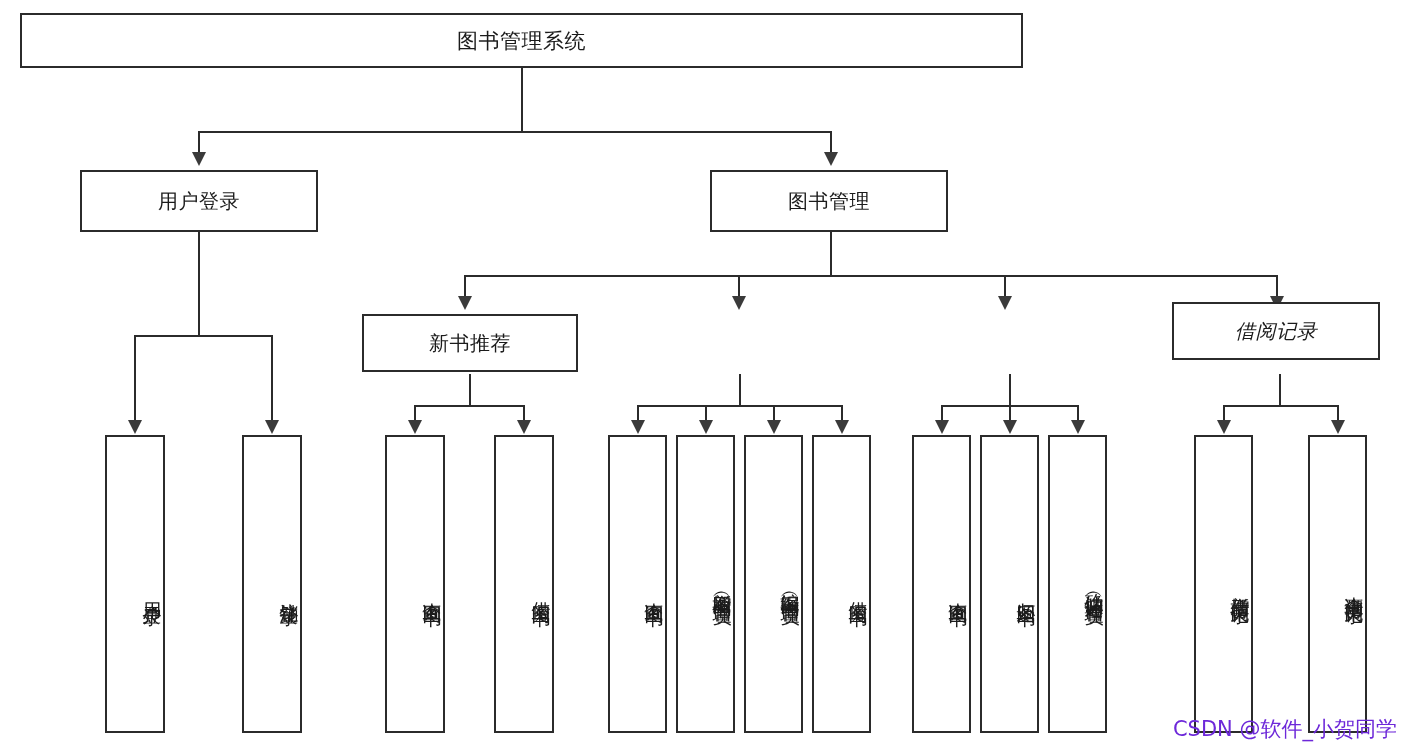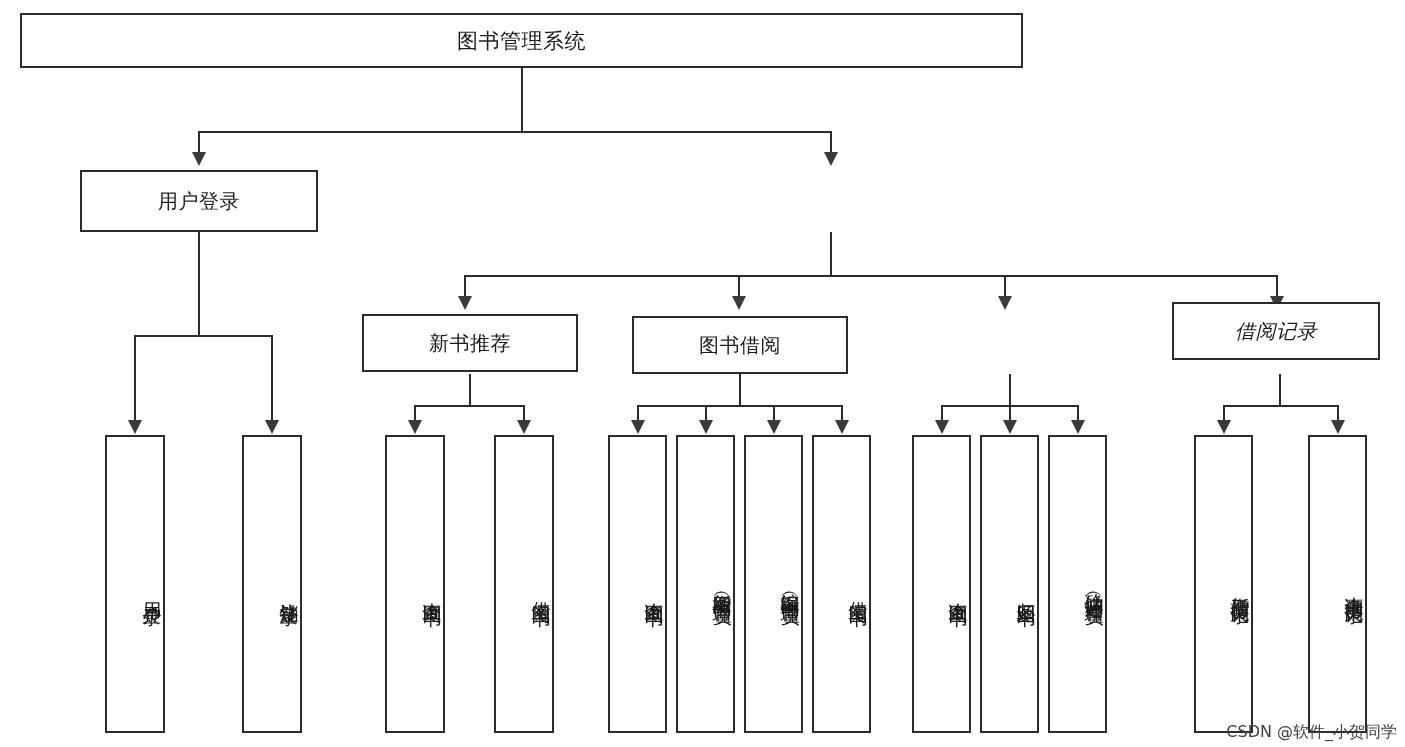--- a/index.html
+++ b/index.html
@@ -48,22 +48,22 @@
     width:0;height:0;
     border-left:7px solid transparent;
     border-right:7px solid transparent;
     border-top:14px solid #3a3a3a;
   }
   
   #watermark{
     position:absolute;
     right:8px;
     bottom:4px;
-    font-size:16px;
-    color:#404040;
+    font-size:21px;
+    color:#6d28d9;
     white-space:nowrap;
     user-select:none;
   }
 </style>
 </head>
 <body>
 
 <div id="canvas">
 
   <div class="node root" style="left:20px;top:13px;width:1003px;height:55px;">
@@ -74,20 +74,23 @@
   <div class="hline" style="left:198px;top:131px;width:633px;"></div>
   <div class="vline" style="left:198px;top:131px;height:22px;"></div>
   <div class="arrow" style="left:192px;top:152px;"></div>
   <div class="vline" style="left:830px;top:131px;height:22px;"></div>
   <div class="arrow" style="left:824px;top:152px;"></div>
 
   <div class="node lvl2" style="left:80px;top:170px;width:238px;height:62px;">
     <span>用户登录</span>
   </div>
 
+  <div class="node lvl2" style="left:710px;top:170px;width:238px;height:62px;">
+    <span>图书管理</span>
+  </div>
 
   <div class="vline" style="left:198px;top:232px;height:104px;"></div>
   <div class="hline" style="left:134px;top:335px;width:138px;"></div>
   <div class="vline" style="left:134px;top:335px;height:86px;"></div>
   <div class="arrow" style="left:128px;top:420px;"></div>
   <div class="vline" style="left:271px;top:335px;height:86px;"></div>
   <div class="arrow" style="left:265px;top:420px;"></div>
 
   <div class="vline" style="left:830px;top:232px;height:44px;"></div>
   <div class="hline" style="left:464px;top:275px;width:813px;"></div>
@@ -95,23 +98,20 @@
   <div class="arrow" style="left:458px;top:296px;"></div>
   <div class="vline" style="left:738px;top:275px;height:22px;"></div>
   <div class="arrow" style="left:732px;top:296px;"></div>
   <div class="vline" style="left:1004px;top:275px;height:22px;"></div>
   <div class="arrow" style="left:998px;top:296px;"></div>
   <div class="vline" style="left:1276px;top:275px;height:22px;"></div>
   <div class="arrow" style="left:1270px;top:296px;"></div>
 
   <div class="node lvl3" style="left:362px;top:314px;width:216px;height:58px;">
     <span>新书推荐</span>
-  </div>
-  <div class="node lvl3" style="left:632px;top:316px;width:216px;height:58px;">
-    <span>图书借阅</span>
   </div>
   <div class="node lvl3" style="left:1172px;top:302px;width:208px;height:58px;font-style:italic;">
     <span>借阅记录</span>
   </div>
 
   <div class="vline" style="left:469px;top:374px;height:32px;"></div>
   <div class="hline" style="left:414px;top:405px;width:110px;"></div>
   <div class="vline" style="left:414px;top:405px;height:16px;"></div>
   <div class="arrow" style="left:408px;top:420px;"></div>
   <div class="vline" style="left:523px;top:405px;height:16px;"></div>

